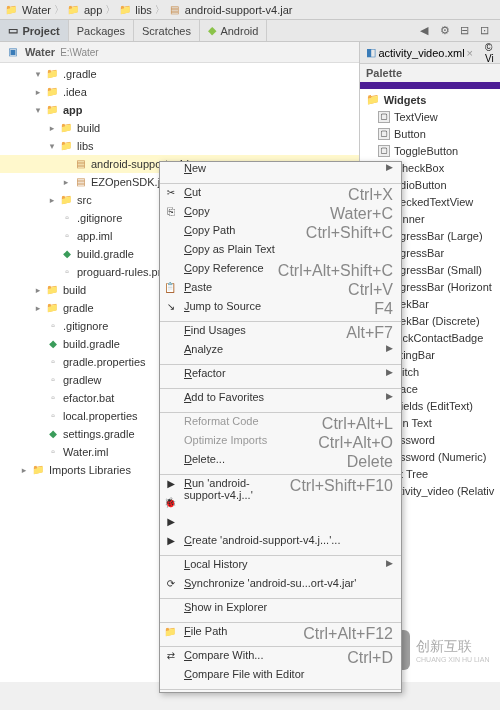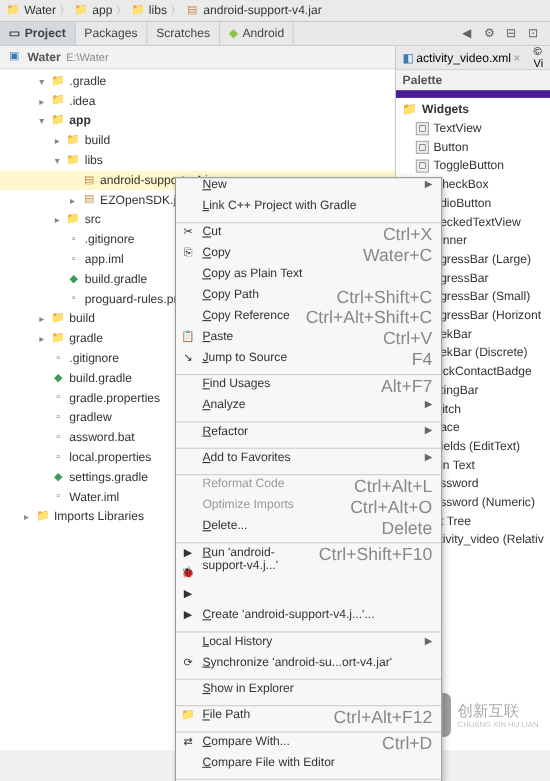--- a/index.html
+++ b/index.html
@@ -212,21 +212,21 @@
         <div class="tree-row">
           <span class="tree-ind" style="width:30px"></span>
           <span class="arr"></span>
           <span class="ico file">▫</span>
           <span>gradlew</span>
         </div>
         <div class="tree-row">
           <span class="tree-ind" style="width:30px"></span>
           <span class="arr"></span>
           <span class="ico file">▫</span>
-          <span>assword.bat</span>
+          <span>efactor.bat</span>
         </div>
         <div class="tree-row">
           <span class="tree-ind" style="width:30px"></span>
           <span class="arr"></span>
           <span class="ico file">▫</span>
           <span>local.properties</span>
         </div>
         <div class="tree-row">
           <span class="tree-ind" style="width:30px"></span>
           <span class="arr"></span>
@@ -357,40 +357,37 @@
         </div>
       </div>
 </div>
 </div>
 
 <div class="menu" id="menu">
     <div class="menu-item">
       <span><span class="u">N</span>ew</span>
       <span class="arr-r">▶</span>
     </div>
-    <div class="menu-item">
-      <span><span class="u">L</span>ink C++ Project with Gradle</span>
-    </div>
     <div class="menu-sep"></div>
     <div class="menu-item">
       <span class="menu-ico">✂</span>
       <span><span class="u">C</span>ut</span>
       <span class="menu-sc">Ctrl+X</span>
     </div>
     <div class="menu-item">
       <span class="menu-ico">⎘</span>
       <span><span class="u">C</span>opy</span>
       <span class="menu-sc">Water+C</span>
     </div>
     <div class="menu-item">
-      <span><span class="u">C</span>opy as Plain Text</span>
-    </div>
-    <div class="menu-item">
       <span><span class="u">C</span>opy Path</span>
       <span class="menu-sc">Ctrl+Shift+C</span>
+    </div>
+    <div class="menu-item">
+      <span><span class="u">C</span>opy as Plain Text</span>
     </div>
     <div class="menu-item">
       <span><span class="u">C</span>opy Reference</span>
       <span class="menu-sc">Ctrl+Alt+Shift+C</span>
     </div>
     <div class="menu-item">
       <span class="menu-ico">📋</span>
       <span><span class="u">P</span>aste</span>
       <span class="menu-sc">Ctrl+V</span>
     </div>

